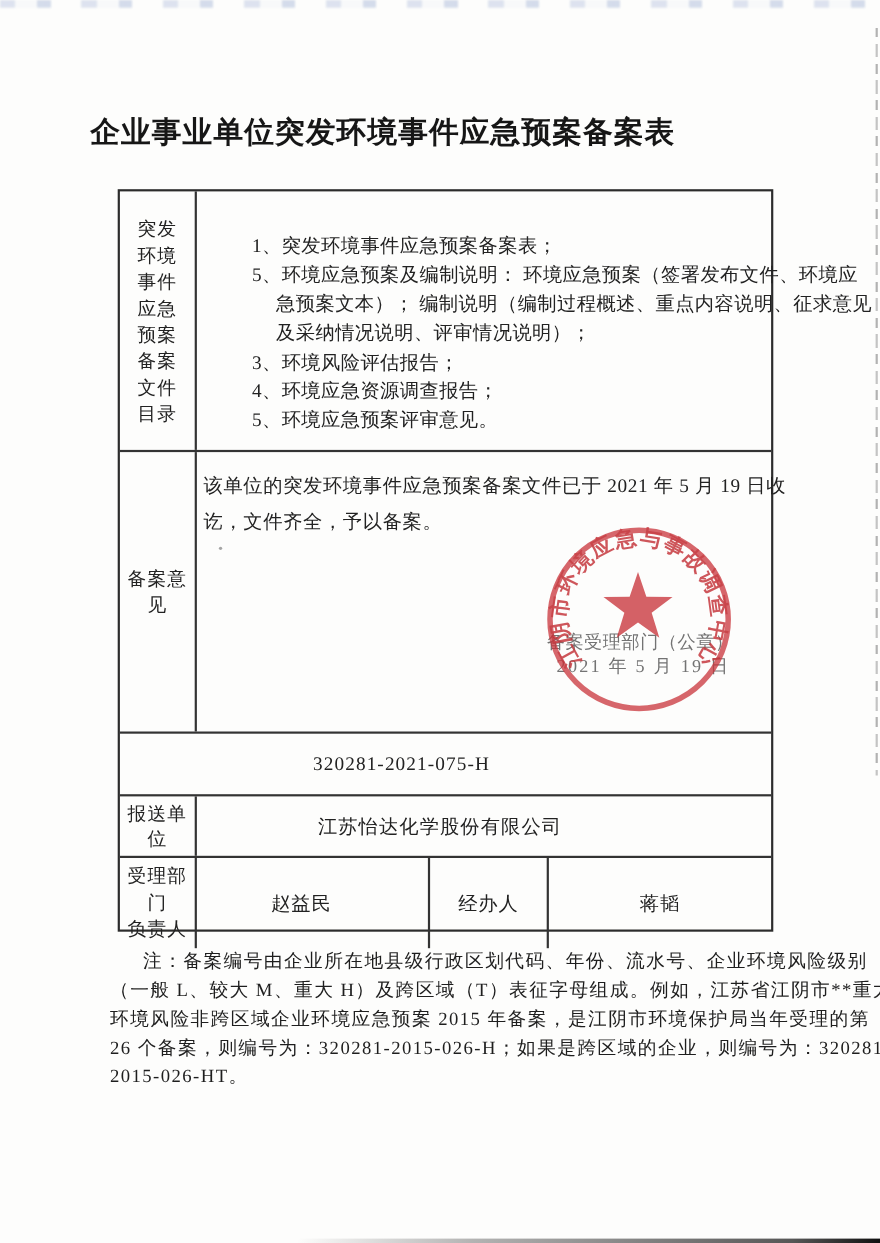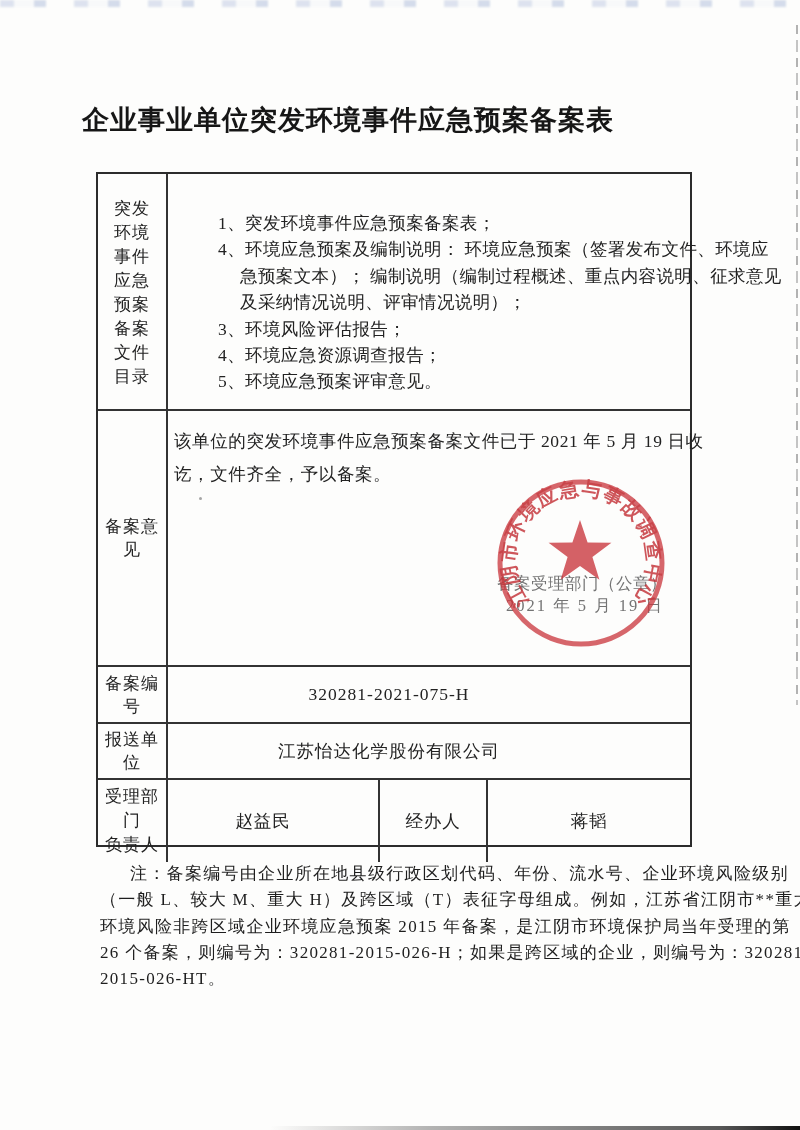--- a/index.html
+++ b/index.html
@@ -31,21 +31,21 @@
     background:#6a6a6a;opacity:.6;
   }
   
   .doc-title{
     position:absolute;left:0;top:102px;width:696px;text-align:center;
     font-family:"Liberation Sans","DejaVu Sans",sans-serif;
     font-weight:700;font-size:27px;letter-spacing:1px;color:#161616;
   }
   
   .form-table{
-    position:absolute;left:96px;top:172px;width:596px;height:675px;
+    position:absolute;left:107px;top:172px;width:596px;height:675px;
     border:2.5px solid #2c2c2c;box-sizing:border-box;
     font-size:17.5px;
   }
   .row{display:flex;box-sizing:border-box;width:100%;}
   .row.rb{border-bottom:2px solid #333;}
   .hd{
     width:70px;flex:0 0 70px;border-right:2px solid #333;box-sizing:border-box;
     display:flex;flex-direction:column;align-items:center;justify-content:center;
     text-align:center;letter-spacing:1px;font-size:17px;
   }
@@ -99,39 +99,38 @@
       <div>环境</div>
       <div>事件</div>
       <div>应急</div>
       <div>预案</div>
       <div>备案</div>
       <div>文件</div>
       <div>目录</div>
     </div>
     <div class="bd">
       <div class="cat-line">1、突发环境事件应急预案备案表；</div>
-      <div class="cat-line">4、环境应急预案及编制说明：  环境应急预案（签署发布文件、环境应</div>
+      <div class="cat-line">5、环境应急预案及编制说明：  环境应急预案（签署发布文件、环境应</div>
       <div class="cat-line cont">急预案文本）；  编制说明（编制过程概述、重点内容说明、征求意见</div>
       <div class="cat-line cont">及采纳情况说明、评审情况说明）；</div>
       <div class="cat-line">3、环境风险评估报告；</div>
       <div class="cat-line">4、环境应急资源调查报告；</div>
       <div class="cat-line">5、环境应急预案评审意见。</div>
     </div>
   </div>
 
   <div class="row rb r2">
     <div class="hd">备案意见</div>
     <div class="bd">
       <div class="op-line first">该单位的突发环境事件应急预案备案文件已于 2021 年 5 月 19 日收</div>
       <div class="op-line">讫，文件齐全，予以备案。</div>
     </div>
   </div>
 
   <div class="row rb r3">
-    <div class="hd">备案编号</div>
     <div class="bd">320281-2021-075-H</div>
   </div>
 
   <div class="row rb r4">
     <div class="hd">报送单位</div>
     <div class="bd">江苏怡达化学股份有限公司</div>
   </div>
 
   <div class="row r5">
     <div class="hd">

